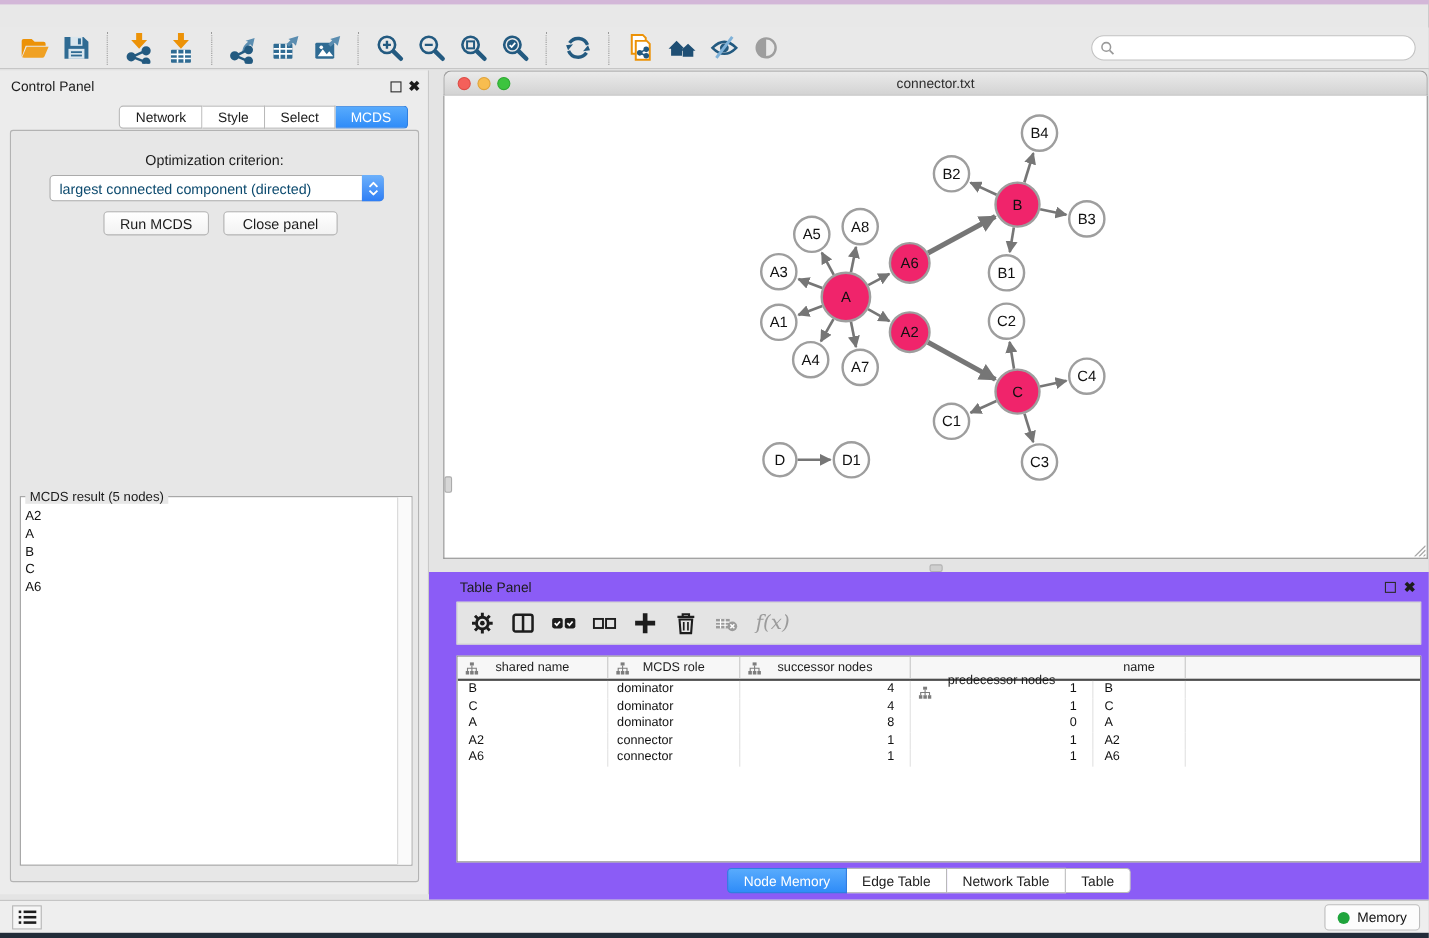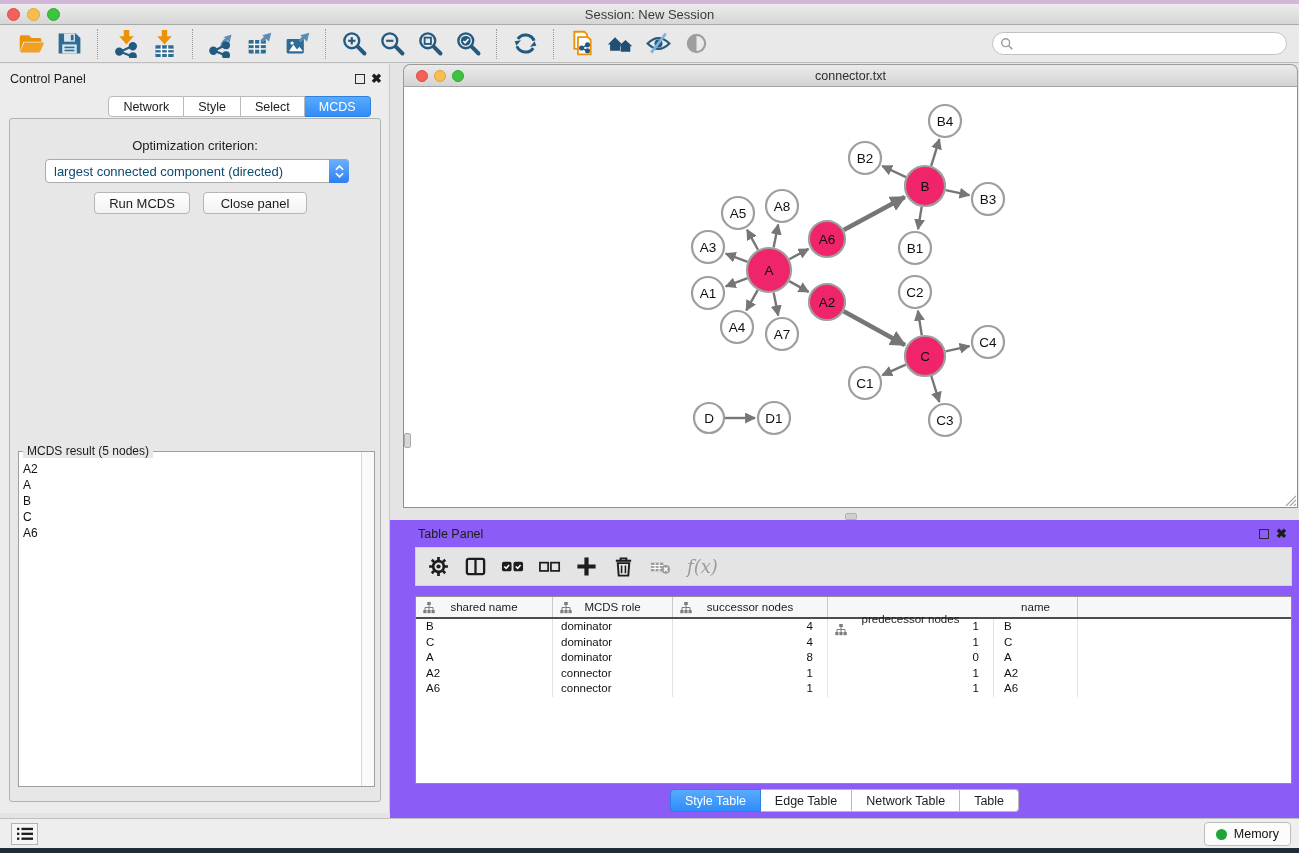--- a/index.html
+++ b/index.html
@@ -144,26 +144,20 @@
   .mem-dot { width:11px; height:11px; border-radius:50%; background:#1fa43c; }
   .bottom-strip { position:absolute; left:0; top:848px; width:1299px; height:5px; background:#222c39; }
 </style>
 </head>
 <body>
 
 <div id="app">
 
   <div class="top-strip"></div>
 
-  <div class="titlebar">
-    <span class="tl red"></span>
-    <span class="tl yel"></span>
-    <span class="tl grn"></span>
-    <div class="title">Session: New Session</div>
-  </div>
 
   <div class="toolbar">
 
     <div class="tb-btn">
       <svg viewBox="0 0 32 32">
         <path fill="#ec9207" d="M3 25 V9 q0-2 2-2 h8 l3 3 h9 q2 0 2 2 v2 H7 z"></path>
         <path fill="#f0a123" d="M3.5 25.5 L8 15 h22 l-4.2 9.6 q-.6 1.4-2.2 1.4 H5.5 q-1.6 0-2-0.5z"></path>
       </svg>
     </div>
     <div class="tb-btn">
@@ -668,21 +662,21 @@
               <div class="td-cell" style="width: 120px; text-align: left; padding: 0px 0px 0px 8px;">connector</div>
               <div class="td-cell" style="width: 155px; text-align: right; padding: 0px 14px 0px 0px;">1</div>
               <div class="td-cell" style="width: 166px; text-align: right; padding: 0px 14px 0px 0px;">1</div>
               <div class="td-cell" style="width: 84px; text-align: left; padding: 0px 0px 0px 10px;">A6</div>
               <div class="td-cell filler"></div>
             </div>
           </div>
       </div>
 
       <div class="bottom-tabs" id="bottom-tabs">
-          <div class="tab-seg sel">Style Table</div>
+          <div class="tab-seg sel">Node Memory</div>
           <div class="tab-seg">Edge Table</div>
           <div class="tab-seg">Network Table</div>
           <div class="tab-seg">Table</div>
         </div>
     </div>
   </div>
 
   <div class="statusbar">
     <div class="sb-listbtn">
       <svg width="18" height="16" viewBox="0 0 20 18">

